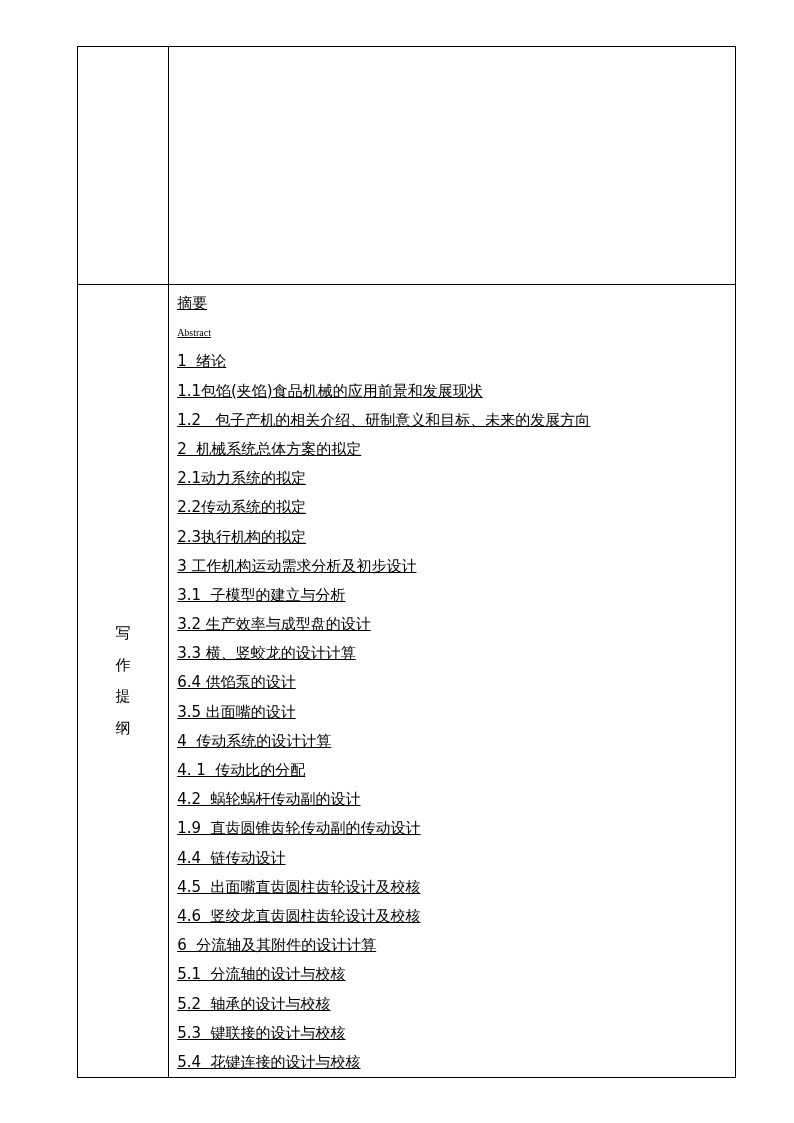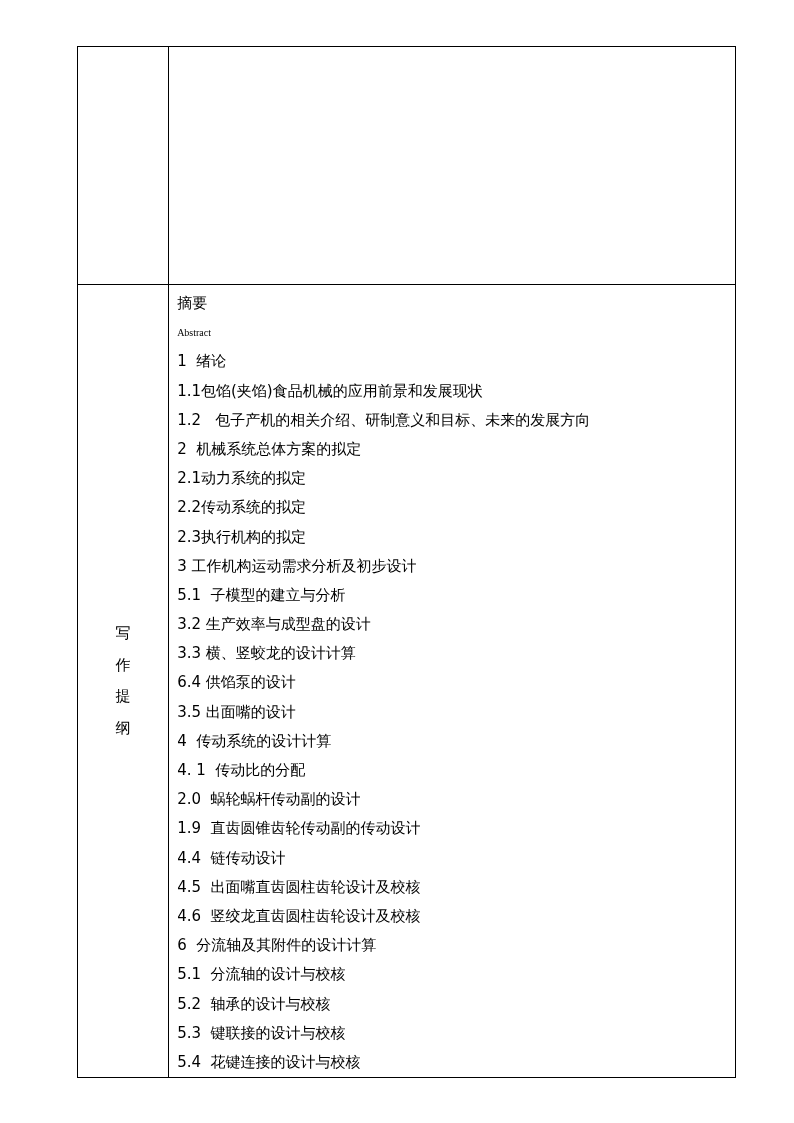--- a/index.html
+++ b/index.html
@@ -48,20 +48,21 @@
       list-style: none;
       margin: 0;
       padding: 4px 0 0 8px;
     }
     .outline-item {
       font-size: 15px;
       height: 29.2px;
       line-height: 29.2px;
       white-space: pre;
       font-family: "DejaVu Sans", "Liberation Sans", sans-serif;
+      text-decoration: underline;
     }
     .outline-item.latin {
       font-family: "Liberation Serif", "DejaVu Serif", serif;
       font-size: 10px;
     }
   </style>
 </head>
 <body>
 
 <table class="outline-table">
@@ -88,28 +89,28 @@
             <li class="outline-item">摘要</li>
             <li class="outline-item latin">Abstract</li>
             <li class="outline-item">1  绪论</li>
             <li class="outline-item">1.1包馅(夹馅)食品机械的应用前景和发展现状</li>
             <li class="outline-item">1.2   包子产机的相关介绍、研制意义和目标、未来的发展方向</li>
             <li class="outline-item">2  机械系统总体方案的拟定</li>
             <li class="outline-item">2.1动力系统的拟定</li>
             <li class="outline-item">2.2传动系统的拟定</li>
             <li class="outline-item">2.3执行机构的拟定</li>
             <li class="outline-item">3 工作机构运动需求分析及初步设计</li>
-            <li class="outline-item">5.1  子模型的建立与分析</li>
+            <li class="outline-item">3.1  子模型的建立与分析</li>
             <li class="outline-item">3.2 生产效率与成型盘的设计</li>
             <li class="outline-item">3.3 横、竖蛟龙的设计计算</li>
             <li class="outline-item">6.4 供馅泵的设计</li>
             <li class="outline-item">3.5 出面嘴的设计</li>
             <li class="outline-item">4  传动系统的设计计算</li>
             <li class="outline-item">4. 1  传动比的分配</li>
-            <li class="outline-item">2.0  蜗轮蜗杆传动副的设计</li>
+            <li class="outline-item">4.2  蜗轮蜗杆传动副的设计</li>
             <li class="outline-item">1.9  直齿圆锥齿轮传动副的传动设计</li>
             <li class="outline-item">4.4  链传动设计</li>
             <li class="outline-item">4.5  出面嘴直齿圆柱齿轮设计及校核</li>
             <li class="outline-item">4.6  竖绞龙直齿圆柱齿轮设计及校核</li>
             <li class="outline-item">6  分流轴及其附件的设计计算</li>
             <li class="outline-item">5.1  分流轴的设计与校核</li>
             <li class="outline-item">5.2  轴承的设计与校核</li>
             <li class="outline-item">5.3  键联接的设计与校核</li>
             <li class="outline-item">5.4  花键连接的设计与校核</li>
           </ul>

